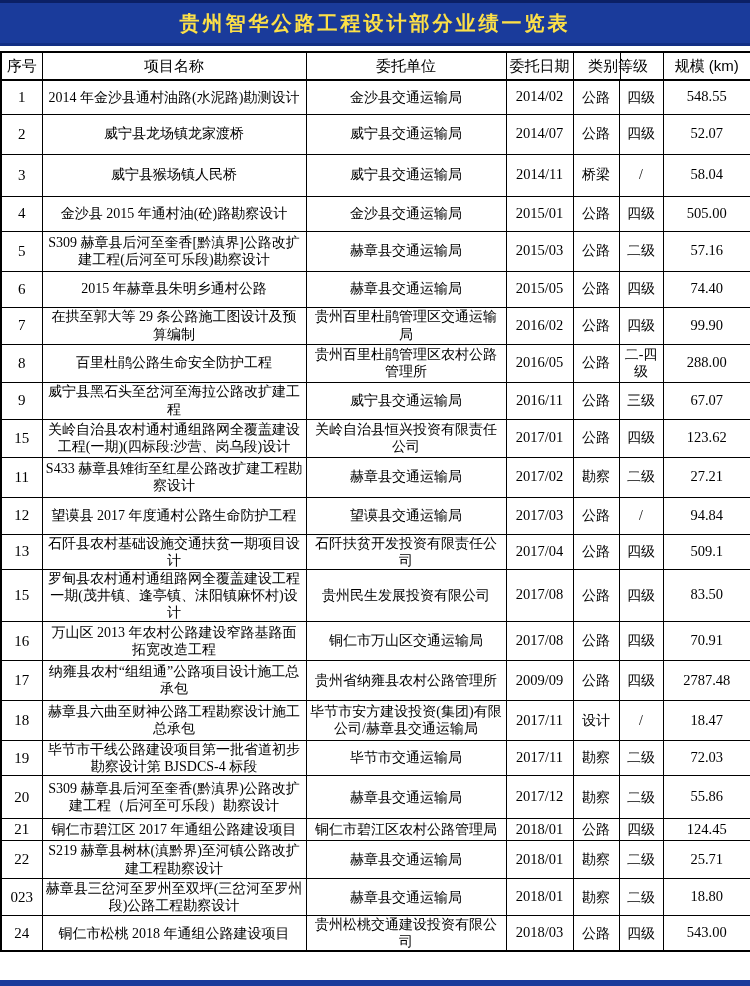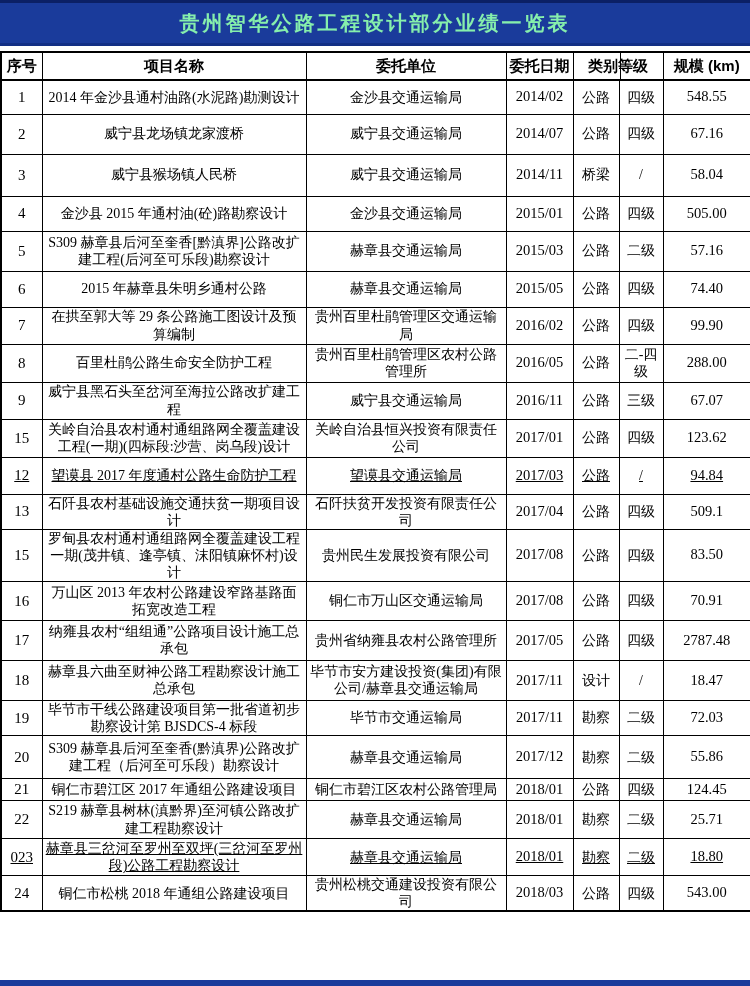--- a/index.html
+++ b/index.html
@@ -8,34 +8,34 @@
     font-family:"Liberation Serif", serif;color:#000;
   }
   
   .title-bar{
     box-sizing:border-box;height:46px;width:750px;
     background:#1a3b9b;
     border-top:3px solid #0b2066;border-bottom:3px solid #122f85;
     display:flex;align-items:center;justify-content:center;
   }
   .title-bar span{
-    color:#86efac;font-family:"Liberation Sans", sans-serif;font-weight:bold;
+    color:#fde047;font-family:"Liberation Sans", sans-serif;font-weight:bold;
     font-size:20px;letter-spacing:3px;white-space:nowrap;
   }
   
   table{
     border-collapse:collapse;table-layout:fixed;width:750px;margin-top:5px;
     border:2px solid #000;
   }
   th,td{
     border:1px solid #000;text-align:center;vertical-align:middle;
     padding:0 3px;overflow:hidden;
   }
   thead th{
-    font-family:"Liberation Sans", sans-serif;font-weight:bold;font-size:15px;
+    font-family:"Liberation Sans", sans-serif;font-weight:normal;font-size:15px;
     height:26px;border-bottom:2px solid #000;padding:0 1px;
   }
   td{font-size:14px;line-height:1.22;}
   td.c-no{font-size:15px;}
   td.c-date,td.c-scale{font-size:14.5px;text-align:center;}
   
   th.th-catgrade{
     background-image:linear-gradient(#000,#000);
     background-repeat:no-repeat;background-position:46px 0;background-size:1px 100%;
   }
@@ -81,21 +81,21 @@
     <td class="c-grade">四级</td>
     <td class="c-scale">548.55</td>
   </tr>
       <tr style="height: 40px;">
     <td class="c-no">2</td>
     <td class="c-name">威宁县龙场镇龙家渡桥</td>
     <td class="c-client">威宁县交通运输局</td>
     <td class="c-date">2014/07</td>
     <td class="c-cat">公路</td>
     <td class="c-grade">四级</td>
-    <td class="c-scale">67.16</td>
+    <td class="c-scale">52.07</td>
   </tr>
       <tr style="height: 42px;">
     <td class="c-no">3</td>
     <td class="c-name">威宁县猴场镇人民桥</td>
     <td class="c-client">威宁县交通运输局</td>
     <td class="c-date">2014/11</td>
     <td class="c-cat">桥梁</td>
     <td class="c-grade">/</td>
     <td class="c-scale">58.04</td>
   </tr>
@@ -155,21 +155,30 @@
   </tr>
       <tr style="height: 38px;">
     <td class="c-no">15</td>
     <td class="c-name">关岭自治县农村通村通组路网全覆盖建设工程(一期)(四标段:沙营、岗乌段)设计</td>
     <td class="c-client">关岭自治县恒兴投资有限责任公司</td>
     <td class="c-date">2017/01</td>
     <td class="c-cat">公路</td>
     <td class="c-grade">四级</td>
     <td class="c-scale">123.62</td>
   </tr>
-      <tr style="height: 37px; text-decoration: underline;">
+      <tr style="height: 40px;">
+    <td class="c-no">11</td>
+    <td class="c-name">S433 赫章县雉街至红星公路改扩建工程勘察设计</td>
+    <td class="c-client">赫章县交通运输局</td>
+    <td class="c-date">2017/02</td>
+    <td class="c-cat">勘察</td>
+    <td class="c-grade">二级</td>
+    <td class="c-scale">27.21</td>
+  </tr>
+      <tr style="height: 37px;">
     <td class="c-no">12</td>
     <td class="c-name">望谟县 2017 年度通村公路生命防护工程</td>
     <td class="c-client">望谟县交通运输局</td>
     <td class="c-date">2017/03</td>
     <td class="c-cat">公路</td>
     <td class="c-grade">/</td>
     <td class="c-scale">94.84</td>
   </tr>
       <tr style="height: 34px;">
     <td class="c-no">13</td>
@@ -195,21 +204,21 @@
     <td class="c-client">铜仁市万山区交通运输局</td>
     <td class="c-date">2017/08</td>
     <td class="c-cat">公路</td>
     <td class="c-grade">四级</td>
     <td class="c-scale">70.91</td>
   </tr>
       <tr style="height: 40px;">
     <td class="c-no">17</td>
     <td class="c-name">纳雍县农村“组组通”公路项目设计施工总承包</td>
     <td class="c-client">贵州省纳雍县农村公路管理所</td>
-    <td class="c-date">2017/05</td>
+    <td class="c-date">2009/09</td>
     <td class="c-cat">公路</td>
     <td class="c-grade">四级</td>
     <td class="c-scale">2787.48</td>
   </tr>
       <tr style="height: 40px; padding-left: 42px;">
     <td class="c-no">18</td>
     <td class="c-name">赫章县六曲至财神公路工程勘察设计施工总承包</td>
     <td class="c-client">毕节市安方建设投资(集团)有限公司/赫章县交通运输局</td>
     <td class="c-date">2017/11</td>
     <td class="c-cat">设计</td>
@@ -245,21 +254,21 @@
   </tr>
       <tr style="height: 38px;">
     <td class="c-no">22</td>
     <td class="c-name">S219 赫章县树林(滇黔界)至河镇公路改扩建工程勘察设计</td>
     <td class="c-client">赫章县交通运输局</td>
     <td class="c-date">2018/01</td>
     <td class="c-cat">勘察</td>
     <td class="c-grade">二级</td>
     <td class="c-scale">25.71</td>
   </tr>
-      <tr style="height: 37px; text-decoration: underline;">
+      <tr style="height: 37px;">
     <td class="c-no">023</td>
     <td class="c-name">赫章县三岔河至罗州至双坪(三岔河至罗州段)公路工程勘察设计</td>
     <td class="c-client">赫章县交通运输局</td>
     <td class="c-date">2018/01</td>
     <td class="c-cat">勘察</td>
     <td class="c-grade">二级</td>
     <td class="c-scale">18.80</td>
   </tr>
       <tr style="height: 28px;">
     <td class="c-no">24</td>

